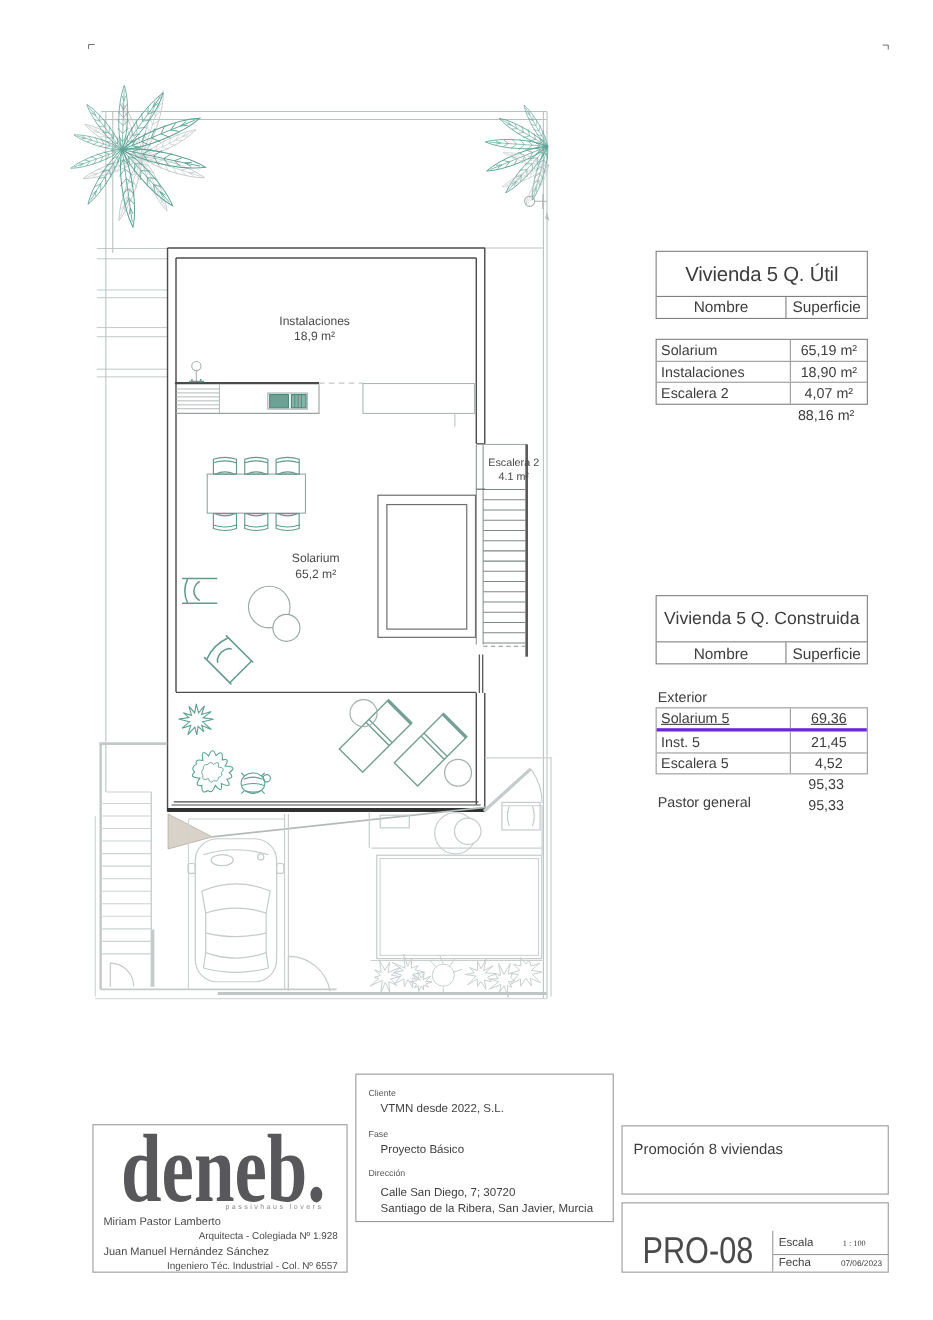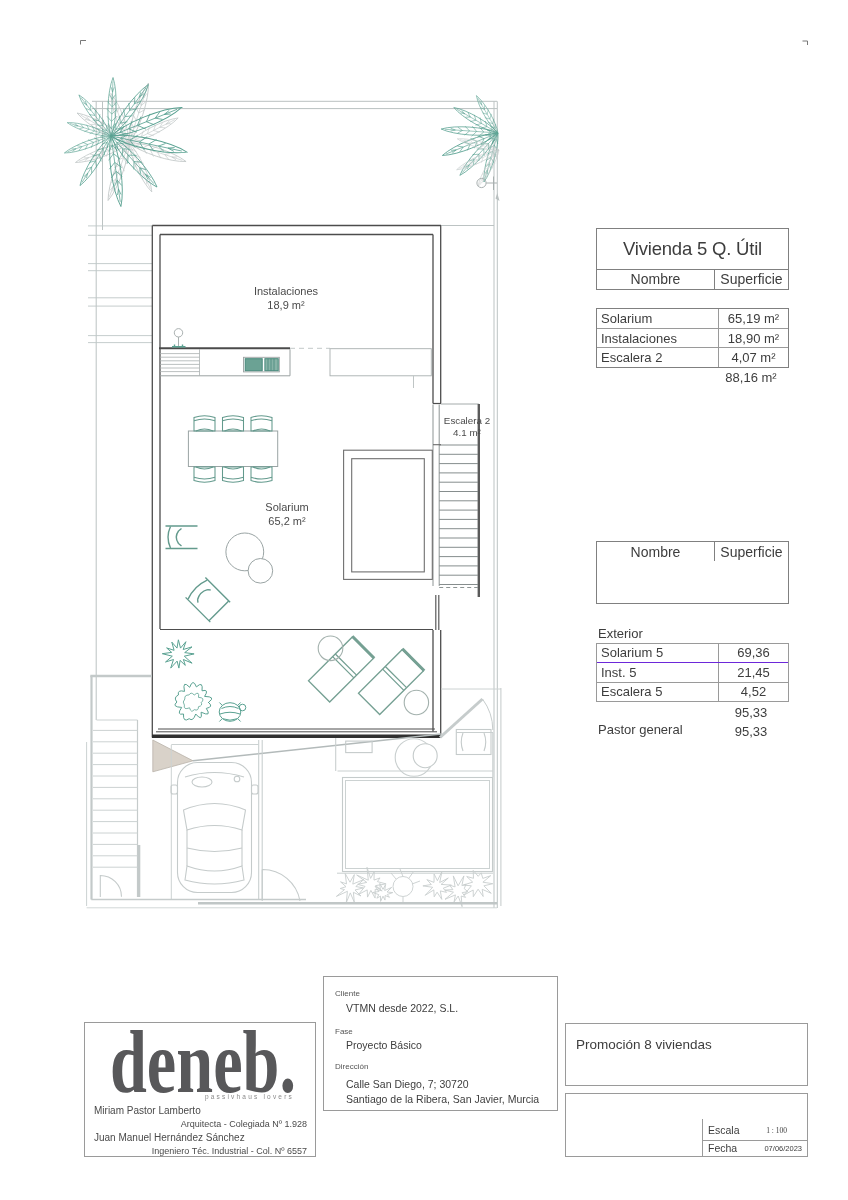--- a/index.html
+++ b/index.html
@@ -333,31 +333,32 @@
   <div style="display:flex;height:18.5px;">
     <div style="width:117px;border-right:1px solid #9a9a9a;padding-left:4px;display:flex;align-items:center;">Escalera 2</div>
     <div style="flex:1;display:flex;align-items:center;justify-content:center;">4,07 m²</div>
   </div>
 </div>
 
 <div class="abs" style="left:714px;top:368px;width:74px;height:18px;display:flex;align-items:center;justify-content:center;font-size:13px;color:#3d3d3d;">88,16 m²</div>
 
 <div class="abs" style="left:596px;top:541px;width:191px;height:61px;border:1px solid #808080;">
 
+  <div style="height:41px;border-bottom:1px solid #808080;display:flex;align-items:center;justify-content:center;font-size:16px;color:#3d3d3d;">Vivienda 5 Q. Construida</div>
 
   <div style="display:flex;height:19px;font-size:14px;color:#3d3d3d;">
     <div style="width:117px;border-right:1px solid #808080;display:flex;align-items:center;justify-content:center;">Nombre</div>
     <div style="flex:1;display:flex;align-items:center;justify-content:center;">Superficie</div>
   </div>
 </div>
 
 <div class="abs" style="left:598px;top:626px;font-size:13px;color:#3d3d3d;">Exterior</div>
 
 <div class="abs" style="left:596px;top:642.5px;width:191px;border:1px solid #9a9a9a;font-size:13px;color:#3d3d3d;">
-  <div style="display:flex;height:18.5px;border-bottom:1px solid #6d28d9;">
+  <div style="display:flex;height:18.5px;border-bottom:3px solid #6d28d9;text-decoration:underline;">
     <div style="width:117px;border-right:1px solid #9a9a9a;padding-left:4px;display:flex;align-items:center;">Solarium 5</div>
     <div style="flex:1;display:flex;align-items:center;justify-content:center;">69,36</div>
   </div>
   <div style="display:flex;height:18.5px;border-bottom:1px solid #9a9a9a;">
     <div style="width:117px;border-right:1px solid #9a9a9a;padding-left:4px;display:flex;align-items:center;">Inst. 5</div>
     <div style="flex:1;display:flex;align-items:center;justify-content:center;">21,45</div>
   </div>
   <div style="display:flex;height:18.5px;">
     <div style="width:117px;border-right:1px solid #9a9a9a;padding-left:4px;display:flex;align-items:center;">Escalera 5</div>
     <div style="flex:1;display:flex;align-items:center;justify-content:center;">4,52</div>
@@ -396,20 +397,23 @@
   <div style="position:absolute;left:22px;top:116px;">Santiago de la Ribera, San Javier, Murcia</div>
 </div>
 
 <div class="abs" style="left:565px;top:1023px;width:241px;height:61px;border:1px solid #9a9a9a;">
   <div style="position:absolute;left:10px;top:13px;font-size:13.5px;color:#3d3d3d;">Promoción 8 viviendas</div>
 </div>
 
 <div class="abs" style="left:565px;top:1093px;width:241px;height:62px;border:1px solid #9a9a9a;">
 
 
+  <div style="position:absolute;left:0;top:25px;width:136px;height:37px;display:flex;align-items:center;justify-content:center;">
+    <span style="font-size:34px;color:#4a4a4a;transform:scaleX(0.82);letter-spacing:0px;">PRO-08</span>
+  </div>
 
   <div style="position:absolute;left:136px;top:25px;width:105px;height:37px;border-left:1px solid #9a9a9a;">
     <div style="height:21px;border-bottom:1px solid #9a9a9a;position:relative;">
       <span style="position:absolute;left:5px;top:5px;font-size:10.5px;color:#3d3d3d;">Escala</span>
       <span style="position:absolute;right:21px;top:7px;font-size:7.5px;color:#3d3d3d;font-family:Liberation Serif, serif;">1 : 100</span>
     </div>
     <div style="height:15px;position:relative;">
       <span style="position:absolute;left:5px;top:1px;font-size:10.5px;color:#3d3d3d;">Fecha</span>
       <span style="position:absolute;right:6px;top:3px;font-size:7.5px;color:#3d3d3d;">07/06/2023</span>
     </div>

